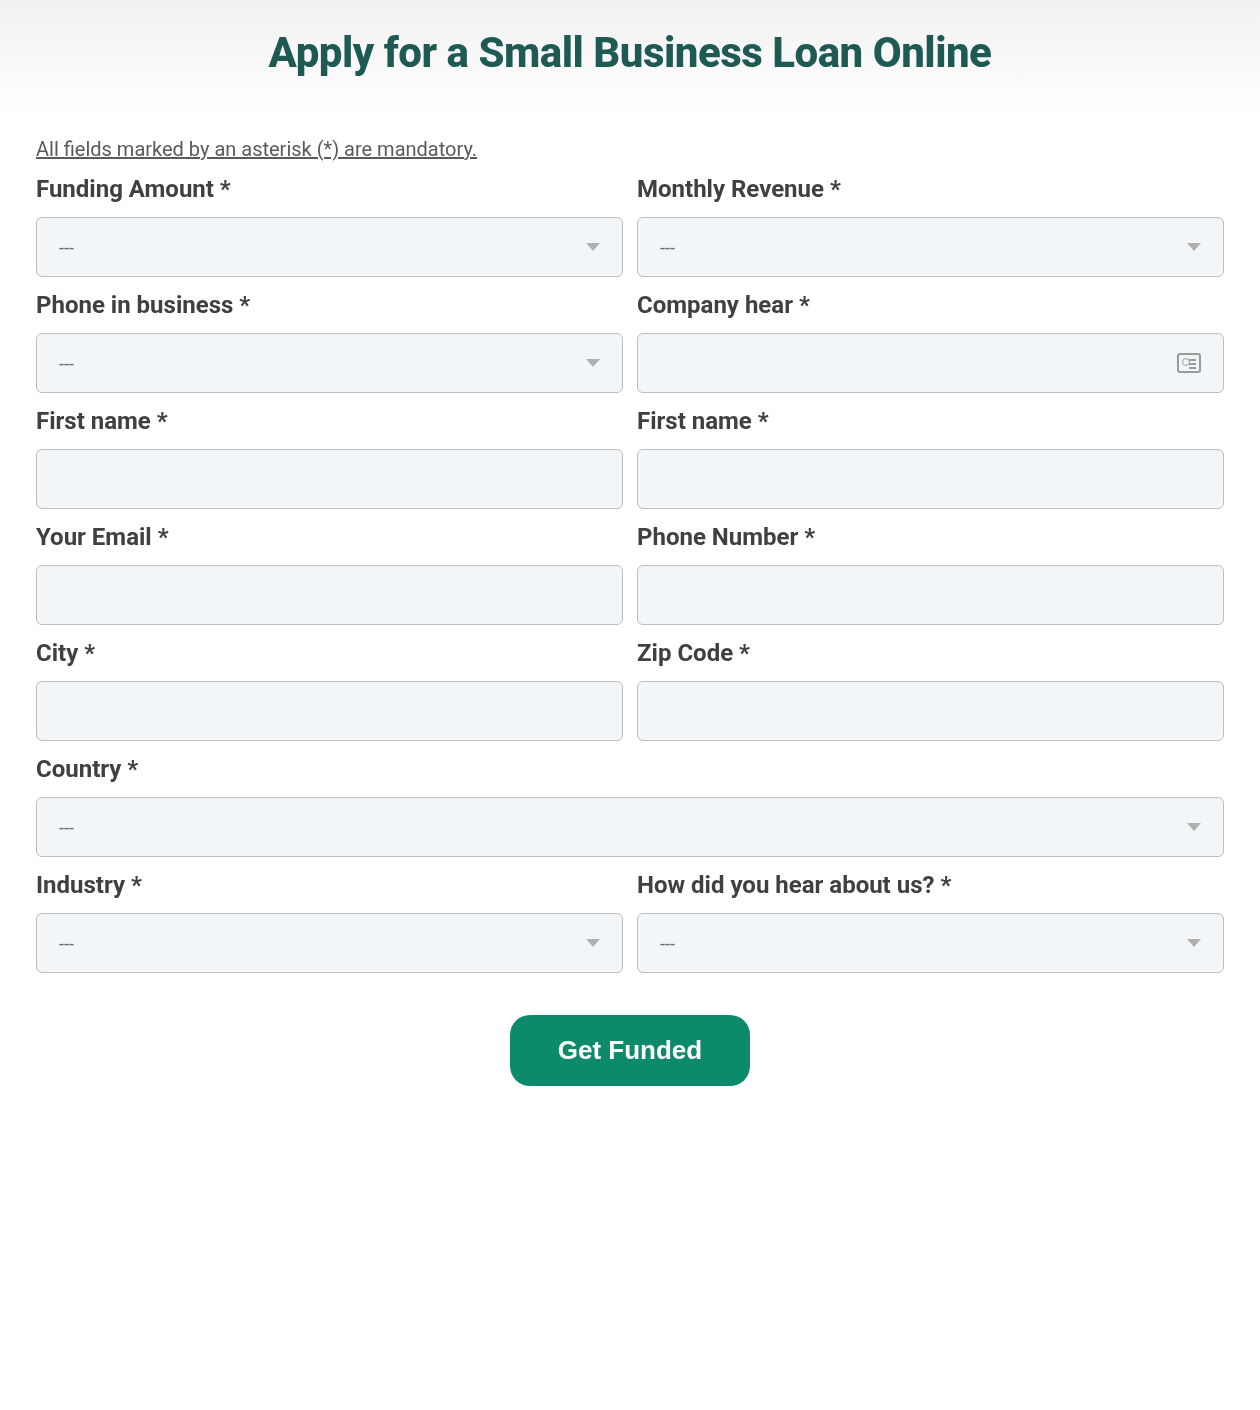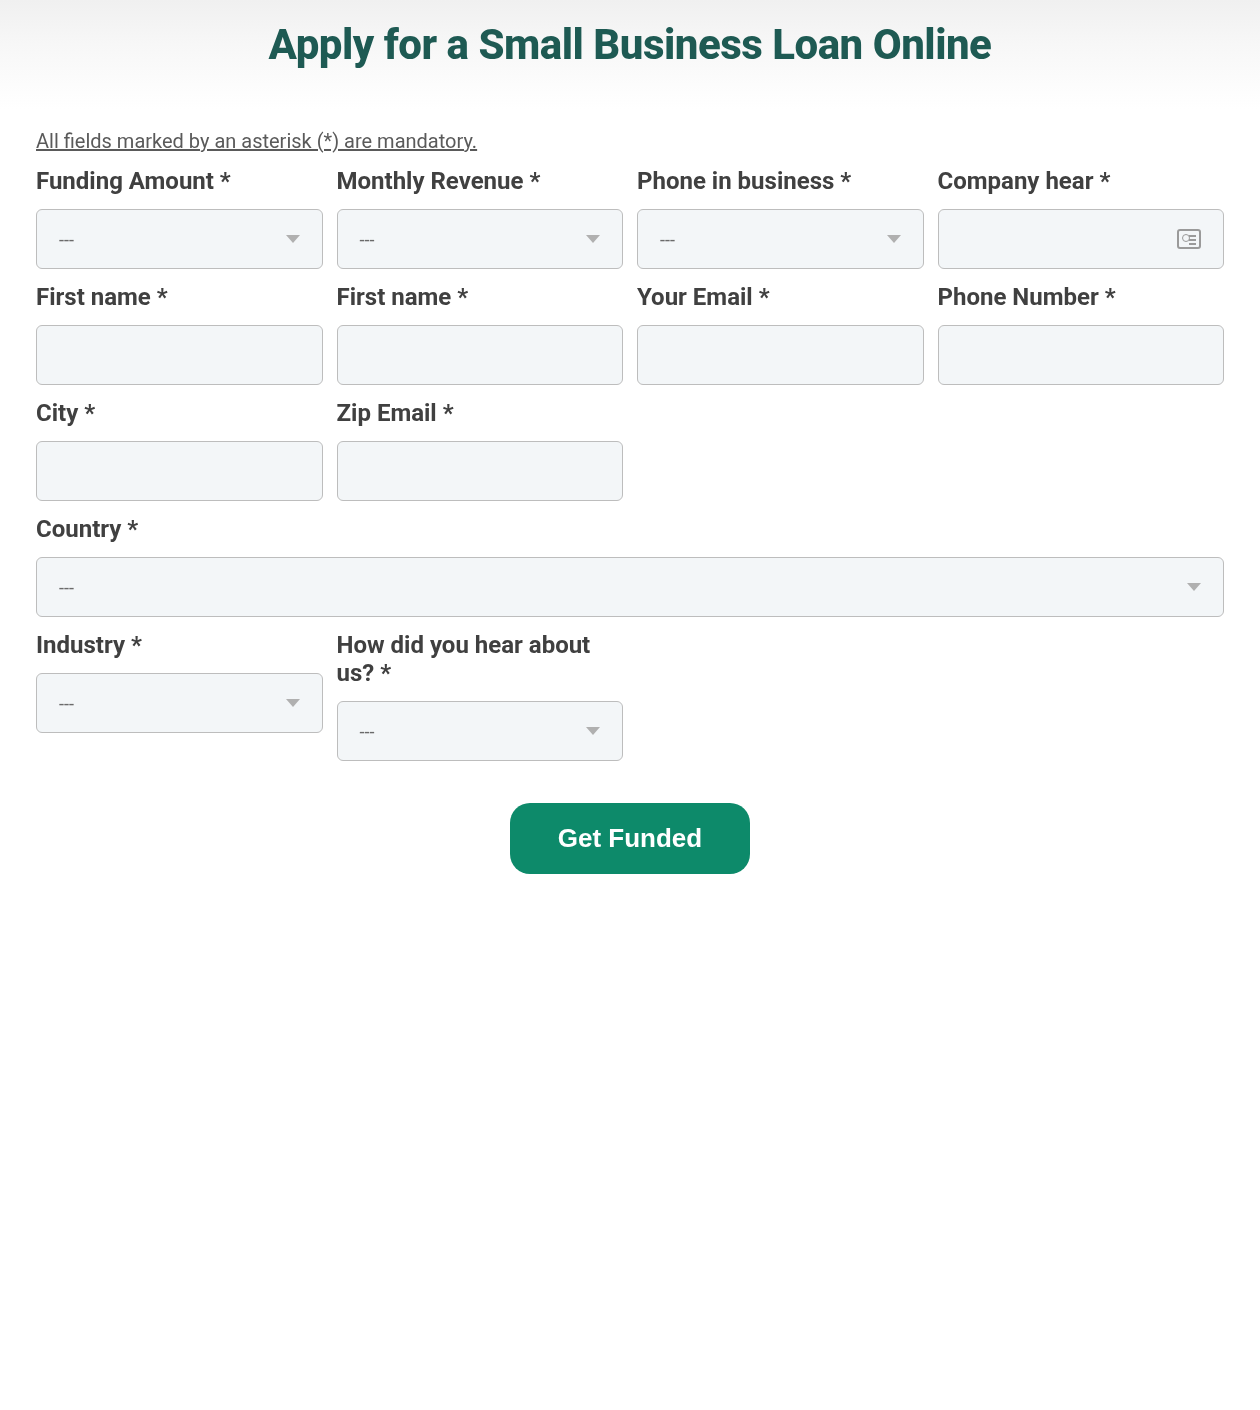--- a/index.html
+++ b/index.html
@@ -7,41 +7,41 @@
       padding: 0;
       box-sizing: border-box;
     }
     body {
       font-family: -apple-system, BlinkMacSystemFont, "Segoe UI", Roboto, "Helvetica Neue", Arial, sans-serif;
       background: #fff;
       width: 1260px;
     }
     .header-bar {
       background: linear-gradient(to bottom, #f0f0f0 0%, #f7f7f7 40%, #ffffff 100%);
-      padding: 20px 0 40px 0;
+      padding: 28px 0 40px 0;
       text-align: center;
     }
     .page-title {
       color: #1e5a53;
       font-size: 42px;
       font-weight: 800;
       letter-spacing: -0.5px;
     }
     .form-wrapper {
       padding: 20px 36px 40px 36px;
     }
     .mandatory-note {
       color: #5a5a5a;
       font-size: 20px;
       margin-bottom: 14px;
       text-decoration: underline;
     }
     .form-grid {
       display: grid;
-      grid-template-columns: 1fr 1fr 1fr 1fr;
+      grid-template-columns: 1fr 1fr;
       column-gap: 32px;
       row-gap: 36px;
       gap: 14px;
     }
     .form-field {
       display: flex;
       flex-direction: column;
     }
     .form-field.full-width {
       grid-column: 1 / -1;
@@ -211,21 +211,21 @@
     </div>
 
     <div class="form-field">
       <label class="field-label">City *</label>
       <div class="input-wrapper">
         <input type="text" class="text-input" value="" style="">
       </div>
     </div>
 
     <div class="form-field">
-      <label class="field-label">Zip Email *</label>
+      <label class="field-label">Zip Code *</label>
       <div class="input-wrapper">
         <input type="text" class="text-input" value="" style="">
       </div>
     </div>
 
     <div class="form-field full-width">
       <label class="field-label">Country *</label>
       <div class="select-wrapper">
         <span class="select-value">---</span>
         <span class="chevron-down"></span>

